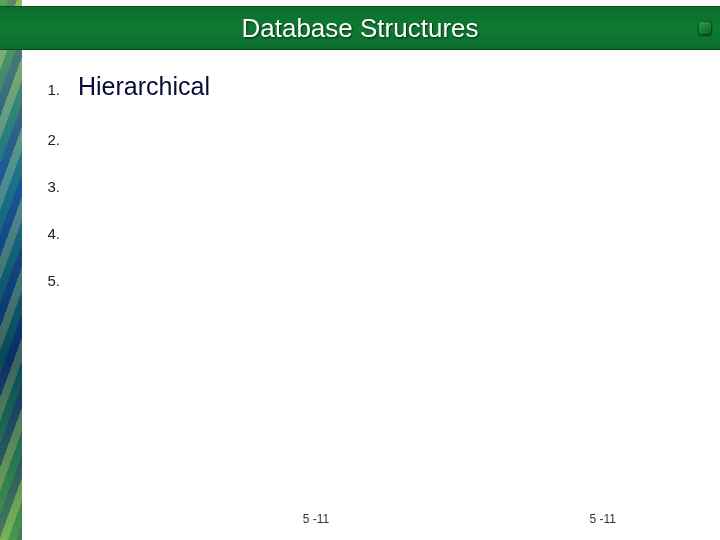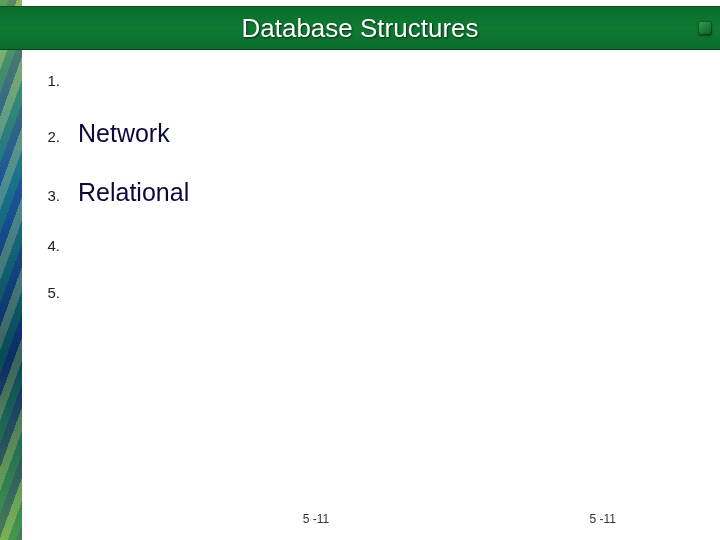--- a/index.html
+++ b/index.html
@@ -55,28 +55,27 @@
 
   <div class="title-bar">
     <span class="title-text">Database Structures</span>
     <span class="title-knob"></span>
   </div>
 
   <div class="body-area">
     <ol class="list">
       <li>
         <span class="num">1.</span>
+        <span class="item">Hierarchical</span>
       </li>
       <li>
         <span class="num">2.</span>
-        <span class="item">Network</span>
       </li>
       <li>
         <span class="num">3.</span>
-        <span class="item">Relational</span>
       </li>
       <li>
         <span class="num">4.</span>
       </li>
       <li>
         <span class="num">5.</span>
       </li>
     </ol>
   </div>
 

